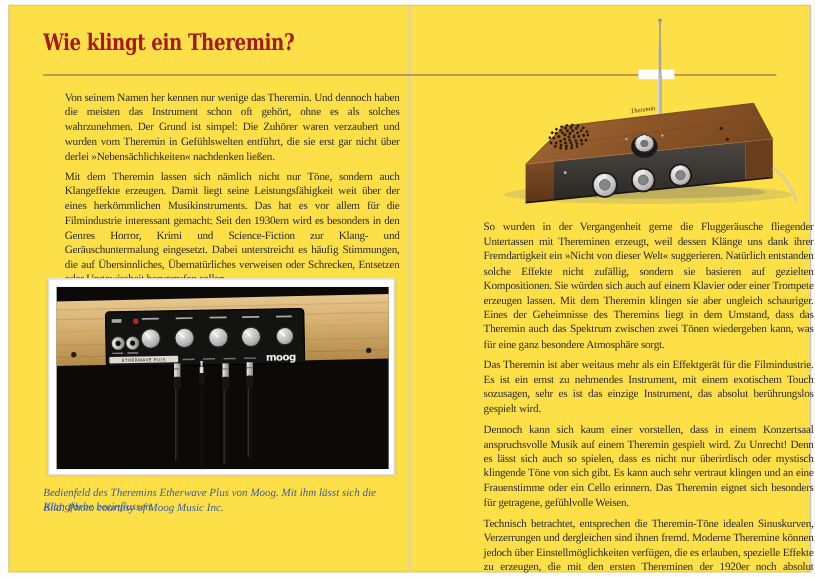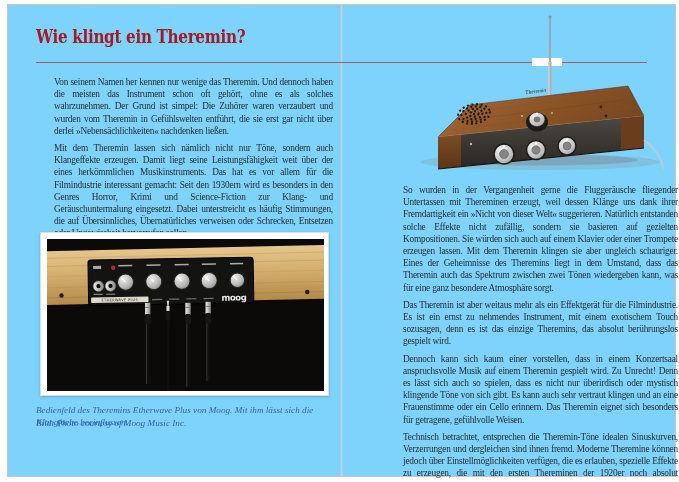--- a/index.html
+++ b/index.html
@@ -3,21 +3,21 @@
 <meta charset="utf-8">
 <style>
   html,body{margin:0;padding:0;}
   body{
     width:679px;height:482px;position:relative;overflow:hidden;
     background:#fdfdfd;
     font-family:"Liberation Serif", serif;
   }
   .book{
     position:absolute;left:7px;top:4px;width:669px;height:473px;
-    background:#7dd3fc;border:1px solid #c6c6c6;box-sizing:border-box;
+    background:#fde047;border:1px solid #c6c6c6;box-sizing:border-box;
   }
   .gutter{
     position:absolute;left:332px;top:0;bottom:0;width:3px;
     background:linear-gradient(90deg,rgba(0,0,0,0) 0%,#cfcfcf 50%,rgba(0,0,0,0) 100%);
   }
   .rule{
     position:absolute;left:28px;top:57px;width:611px;height:1px;
     background:#a25f60;
   }
   .rule-gap{
@@ -273,20 +273,20 @@
         <circle cx="233" cy="95" r="1.4" fill="#2b2013"></circle>
         <circle cx="238" cy="104" r="1.4" fill="#2b2013"></circle>
       </g>
 
       <path d="M276,128 C 288,136 293,146 296,157" stroke="#c9c9c9" stroke-width="2" fill="none" opacity="0.8"></path>
     </svg>
   </div>
 
   <div class="body-text right-col">
     <p>So wurden in der Vergangenheit gerne die Fluggeräusche fliegender Untertassen mit Thereminen erzeugt, weil dessen Klänge uns dank ihrer Fremdartigkeit ein »Nicht von dieser Welt« suggerieren. Natürlich entstanden solche Effekte nicht zufällig, sondern sie basieren auf gezielten Kompositionen. Sie würden sich auch auf einem Klavier oder einer Trompete erzeugen lassen. Mit dem Theremin klingen sie aber ungleich schauriger. Eines der Geheimnisse des Theremins liegt in dem Umstand, dass das Theremin auch das Spektrum zwischen zwei Tönen wiedergeben kann, was für eine ganz besondere Atmosphäre sorgt.</p>
-    <p>Das Theremin ist aber weitaus mehr als ein Effektgerät für die Filmindustrie. Es ist ein ernst zu nehmendes Instrument, mit einem exotischem Touch sozusagen, denn es ist das einzige Theremins, das absolut berührungslos gespielt wird.</p>
+    <p>Das Theremin ist aber weitaus mehr als ein Effektgerät für die Filmindustrie. Es ist ein ernst zu nehmendes Instrument, mit einem exotischem Touch sozusagen, sehr es ist das einzige Instrument, das absolut berührungslos gespielt wird.</p>
     <p>Dennoch kann sich kaum einer vorstellen, dass in einem Konzertsaal anspruchsvolle Musik auf einem Theremin gespielt wird. Zu Unrecht! Denn es lässt sich auch so spielen, dass es nicht nur überirdisch oder mystisch klingende Töne von sich gibt. Es kann auch sehr vertraut klingen und an eine Frauenstimme oder ein Cello erinnern. Das Theremin eignet sich besonders für getragene, gefühlvolle Weisen.</p>
     <p>Technisch betrachtet, entsprechen die Theremin-Töne idealen Sinuskurven, Verzerrungen und dergleichen sind ihnen fremd. Moderne Theremine können jedoch über Einstellmöglichkeiten verfügen, die es erlauben, spezielle Effekte zu erzeugen, die mit den ersten Thereminen der 1920er noch absolut undenkbar gewesen wären.</p>
   </div>
 
   <div class="pagenum right">– 17 –</div>
 
 </div>
 
 </body></html>

